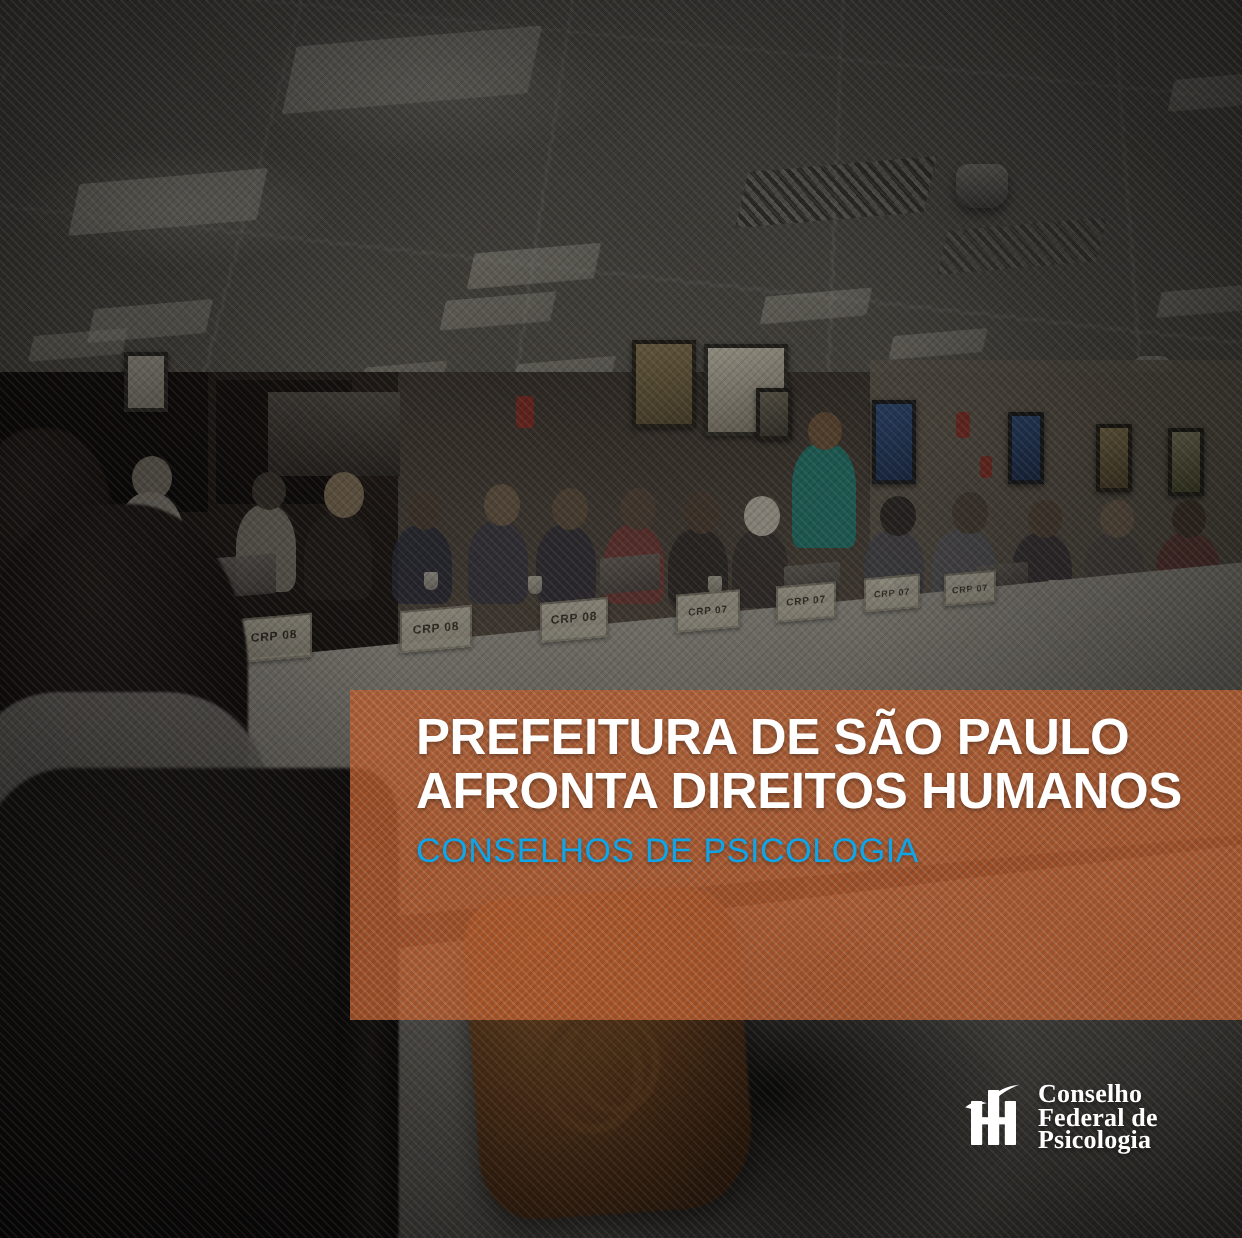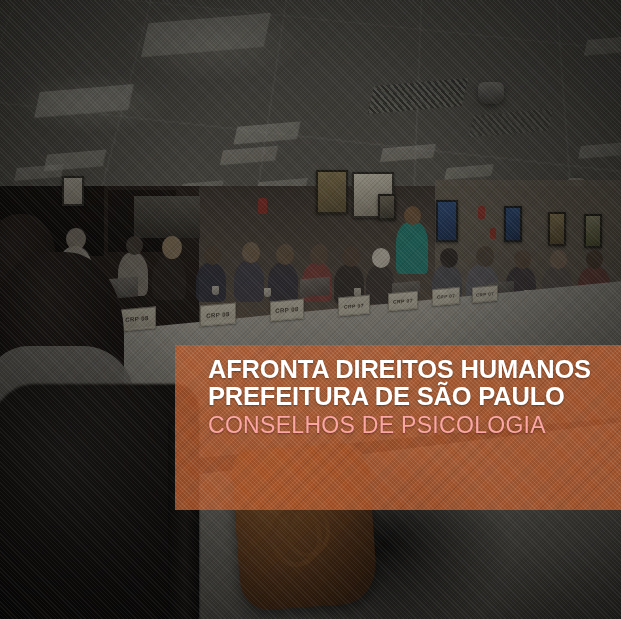--- a/index.html
+++ b/index.html
@@ -211,23 +211,23 @@
     font-size:25.5px;
     line-height:26.5px;
     letter-spacing:-.2px;
     text-transform:uppercase;
     text-shadow:0 1px 2px rgba(0,0,0,.35);
     font-stretch:condensed;
   }
   .headline .ln{display:block;white-space:nowrap;}
   .subhead{
     margin:3px 0 0 0;
-    color:#fca5a5;
+    color:#0ea5e9;
     font-weight:400;
-    font-size:23px;
+    font-size:17px;
     line-height:27px;
     letter-spacing:.3px;
     text-transform:uppercase;
     text-shadow:0 1px 2px rgba(0,0,0,.35);
   }
   .subhead .ln{display:block;white-space:nowrap;}
 
   
   .logo{
     position:absolute;left:482px;top:541px;
@@ -381,24 +381,43 @@
 
     <div class="grade"></div>
   </div>
 
   <div class="band">
     <div class="band-tex"></div>
   </div>
 
   <div class="copy">
     <h1 class="headline">
+      <span class="ln">PREFEITURA DE SÃO PAULO</span>
       <span class="ln">AFRONTA DIREITOS HUMANOS</span>
-      <span class="ln">PREFEITURA DE SÃO PAULO</span>
     </h1>
     <p class="subhead">
       <span class="ln">CONSELHOS DE PSICOLOGIA</span>
     </p>
   </div>
 
+  <div class="logo">
+    <div class="logo-mark">
+      <svg viewBox="0 0 30 33" width="30" height="33" aria-hidden="true">
+        <g fill="#ffffff">
+          <rect x="3.5" y="8.5" width="5.6" height="22" rx="0.4"></rect>
+          <rect x="12.0" y="3.0" width="5.6" height="27.5" rx="0.4"></rect>
+          <rect x="20.4" y="8.5" width="5.6" height="22" rx="0.4"></rect>
+          <rect x="3.5" y="16.6" width="22.5" height="3.6"></rect>
+          <path d="M0.6 11.6 C4.2 8.6 8.0 8.1 11.3 9.6 C8.6 10.0 6.2 11.0 4.4 12.6 C3.0 12.3 1.7 12.0 0.6 11.6 Z"></path>
+          <path d="M13.2 7.4 C16.6 3.2 21.6 0.9 27.6 0.4 C22.4 2.4 18.0 5.1 14.9 8.6 Z"></path>
+        </g>
+      </svg>
+    </div>
+    <div class="logo-word">
+      <span>Conselho</span>
+      <span>Federal de</span>
+      <span>Psicologia</span>
+    </div>
+  </div>
 
   <div class="halftone"></div>
 
 </div>
 
 </body></html>

